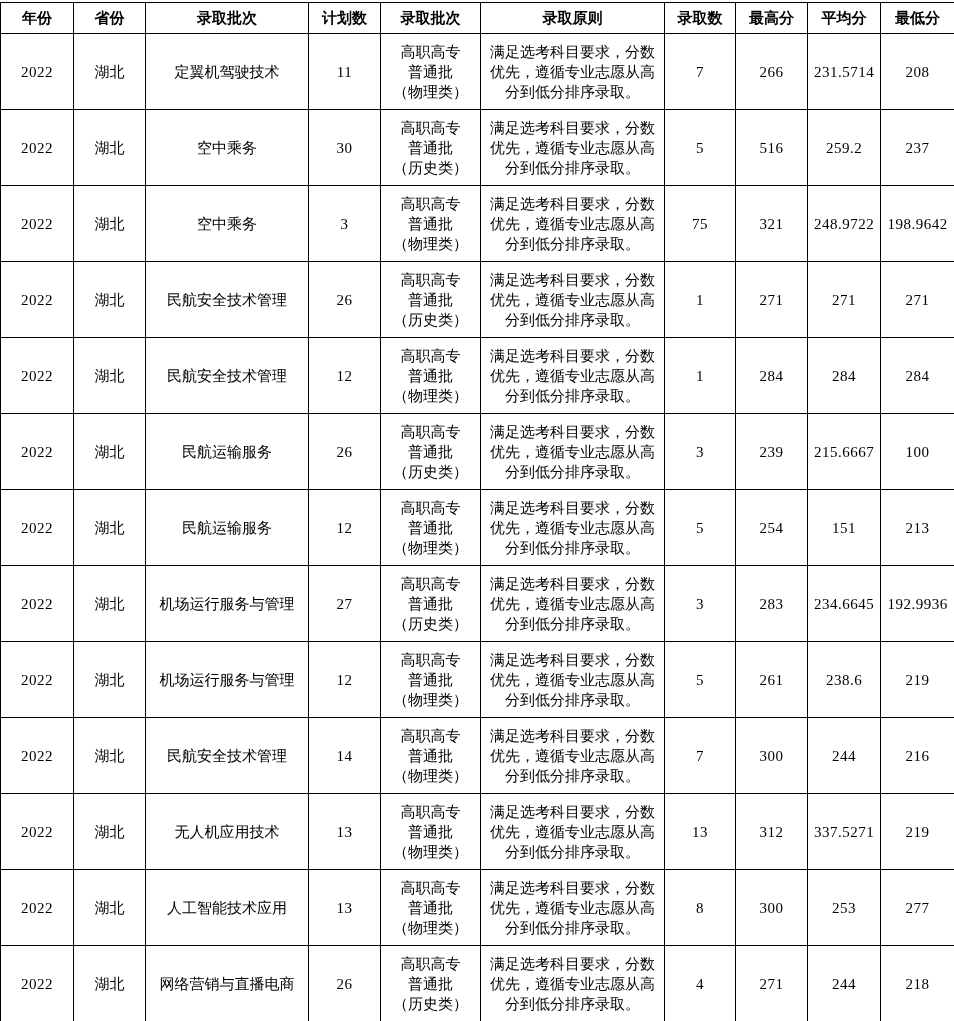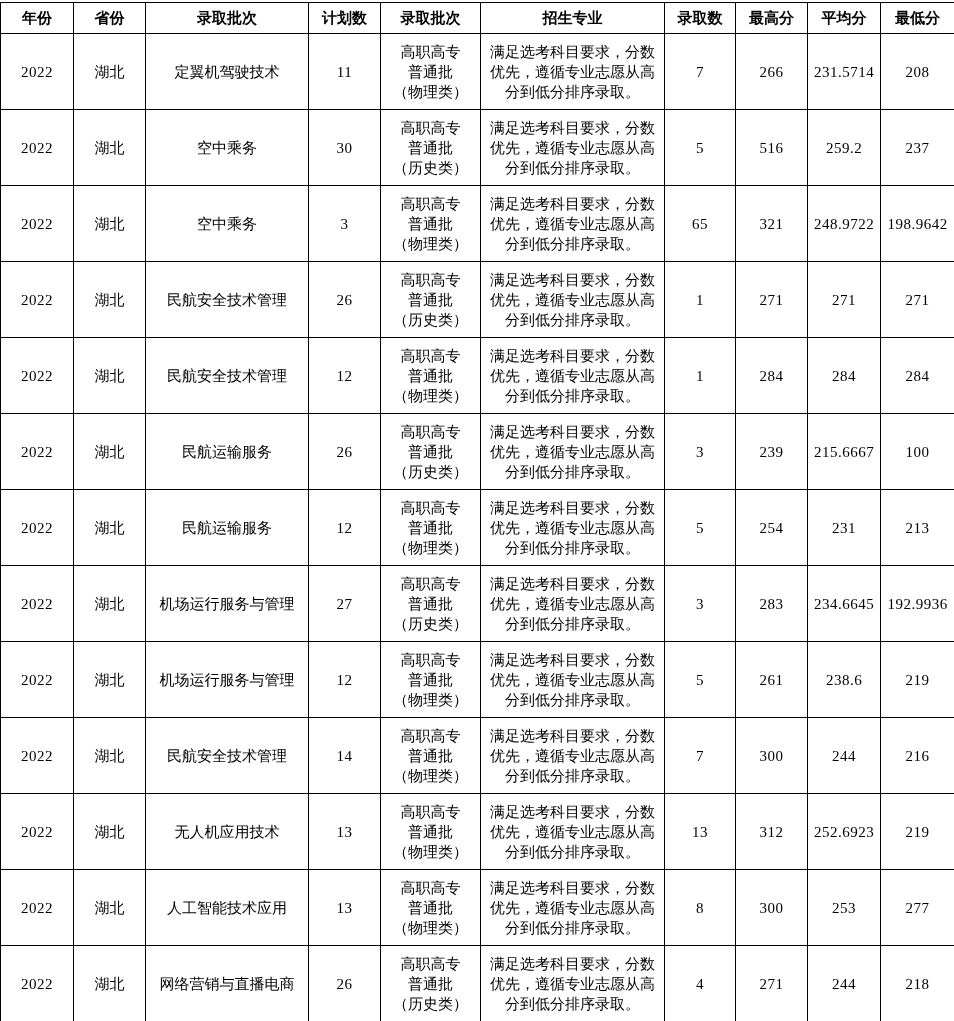--- a/index.html
+++ b/index.html
@@ -74,21 +74,21 @@
       <col style="width:73px">
       <col style="width:74px">
     </colgroup>
     <thead>
       <tr>
         <th>年份</th>
         <th>省份</th>
         <th>录取批次</th>
         <th>计划数</th>
         <th>录取批次</th>
-        <th>招生专业</th>
+        <th>录取原则</th>
         <th>录取数</th>
         <th>最高分</th>
         <th>平均分</th>
         <th>最低分</th>
       </tr>
     </thead>
     <tbody>
         <tr>
           <td class="col-year">2022</td>
           <td class="col-province">湖北</td>
@@ -125,21 +125,21 @@
           <td class="col-year">2022</td>
           <td class="col-province">湖北</td>
           <td class="col-major">空中乘务</td>
           <td class="col-plan">3</td>
           <td class="col-batch">高职高专
 普通批
 （物理类）</td>
           <td class="col-principle">满足选考科目要求，分数
 优先，遵循专业志愿从高
 分到低分排序录取。</td>
-          <td class="col-admitted">65</td>
+          <td class="col-admitted">75</td>
           <td class="col-highest">321</td>
           <td class="col-average">248.9722</td>
           <td class="col-lowest">198.9642</td>
         </tr>
         <tr>
           <td class="col-year">2022</td>
           <td class="col-province">湖北</td>
           <td class="col-major">民航安全技术管理</td>
           <td class="col-plan">26</td>
           <td class="col-batch">高职高专
@@ -191,21 +191,21 @@
           <td class="col-major">民航运输服务</td>
           <td class="col-plan">12</td>
           <td class="col-batch">高职高专
 普通批
 （物理类）</td>
           <td class="col-principle">满足选考科目要求，分数
 优先，遵循专业志愿从高
 分到低分排序录取。</td>
           <td class="col-admitted">5</td>
           <td class="col-highest">254</td>
-          <td class="col-average">231</td>
+          <td class="col-average">151</td>
           <td class="col-lowest">213</td>
         </tr>
         <tr>
           <td class="col-year">2022</td>
           <td class="col-province">湖北</td>
           <td class="col-major">机场运行服务与管理</td>
           <td class="col-plan">27</td>
           <td class="col-batch">高职高专
 普通批
 （历史类）</td>
@@ -255,21 +255,21 @@
           <td class="col-major">无人机应用技术</td>
           <td class="col-plan">13</td>
           <td class="col-batch">高职高专
 普通批
 （物理类）</td>
           <td class="col-principle">满足选考科目要求，分数
 优先，遵循专业志愿从高
 分到低分排序录取。</td>
           <td class="col-admitted">13</td>
           <td class="col-highest">312</td>
-          <td class="col-average">252.6923</td>
+          <td class="col-average">337.5271</td>
           <td class="col-lowest">219</td>
         </tr>
         <tr>
           <td class="col-year">2022</td>
           <td class="col-province">湖北</td>
           <td class="col-major">人工智能技术应用</td>
           <td class="col-plan">13</td>
           <td class="col-batch">高职高专
 普通批
 （物理类）</td>

